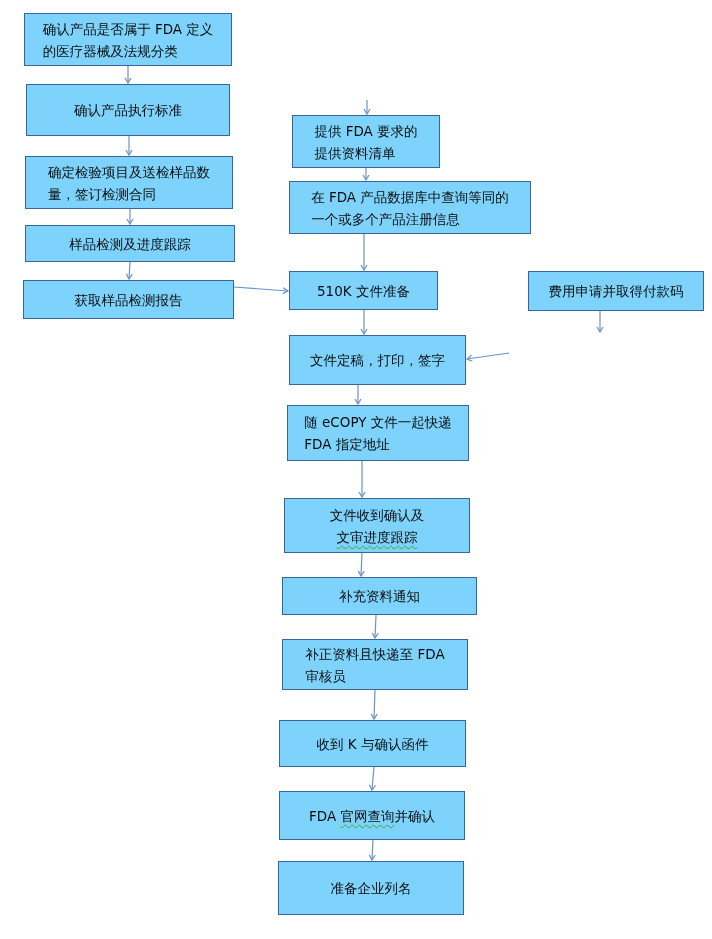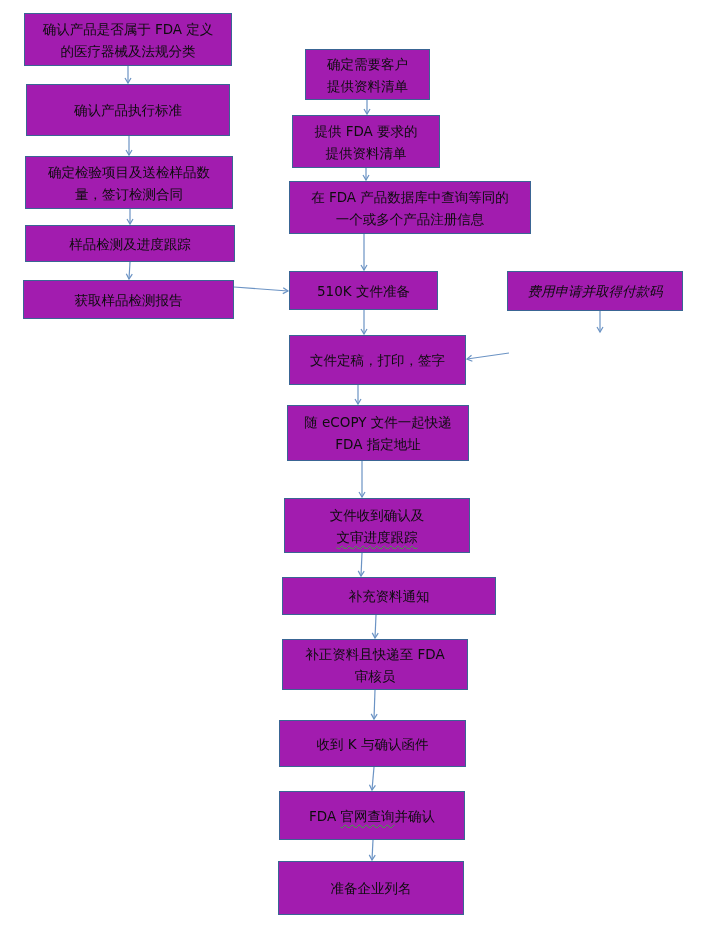--- a/index.html
+++ b/index.html
@@ -1,21 +1,21 @@
 <!DOCTYPE html>
 <html><head>
 <meta charset="utf-8">
 <style>
   html, body { margin: 0; padding: 0; background: #ffffff; }
   body { width: 712px; height: 939px; position: relative; overflow: hidden;
          font-family: "DejaVu Sans", "Liberation Sans", sans-serif; }
   .canvas { position: absolute; left: 0; top: 0; width: 712px; height: 939px; }
   .box { position: absolute; box-sizing: border-box;
-         background: #a21caf; border: 1px solid #3a6594;
-         display: flex; align-items: center; justify-content: center; text-align: center;
+         background: #7dd3fc; border: 1px solid #3a6594;
+         display: flex; align-items: center; justify-content: center; 
          color: #0d0d0d; font-size: 13.5px; line-height: 22px; padding: 0 6px; }
   .box span { white-space: pre-line; }
   .squiggle { text-decoration: underline wavy #3aa63a; text-decoration-thickness: 1px; text-underline-offset: 3px; }
   svg.arrows { position: absolute; left: 0; top: 0; }
 </style>
 </head>
 <body>
 
 <div class="canvas">
 
@@ -61,24 +61,20 @@
     <span>样品检测及进度跟踪</span>
   </div>
   <div class="box" style="left:25px;top:156px;width:208px;height:53px;">
     <span>确定检验项目及送检样品数
 量，签订检测合同</span>
   </div>
   <div class="box" style="left:23px;top:280px;width:211px;height:39px;">
     <span>获取样品检测报告</span>
   </div>
 
-  <div class="box" style="left:305px;top:49px;width:125px;height:51px;">
-    <span>确定需要客户
-提供资料清单</span>
-  </div>
   <div class="box" style="left:292px;top:115px;width:148px;height:53px;">
     <span>提供 FDA 要求的
 提供资料清单</span>
   </div>
   <div class="box" style="left:289px;top:181px;width:242px;height:53px;">
     <span>在 FDA 产品数据库中查询等同的
 一个或多个产品注册信息</span>
   </div>
   <div class="box" style="left:289px;top:271px;width:149px;height:39px;">
     <span>510K 文件准备</span>
@@ -87,34 +83,34 @@
     <span>文件定稿，打印，签字</span>
   </div>
   <div class="box" style="left:284px;top:498px;width:186px;height:55px;flex-direction:column;">
     <span>文件收到确认及</span>
     <span class="squiggle">文审进度跟踪</span>
   </div>
   <div class="box" style="left:287px;top:405px;width:182px;height:56px;">
     <span>随 eCOPY 文件一起快递
 FDA 指定地址</span>
   </div>
-  <div class="box" style="left:282px;top:577px;width:214px;height:38px;">
+  <div class="box" style="left:282px;top:577px;width:195px;height:38px;">
     <span>补充资料通知</span>
   </div>
   <div class="box" style="left:282px;top:639px;width:186px;height:51px;">
     <span>补正资料且快递至 FDA
 审核员</span>
   </div>
   <div class="box" style="left:279px;top:720px;width:187px;height:47px;">
     <span>收到 K 与确认函件</span>
   </div>
   <div class="box" style="left:279px;top:791px;width:186px;height:49px;">
     <span><span>FDA </span><span class="squiggle">官网查询</span><span>并确认</span></span>
   </div>
   <div class="box" style="left:278px;top:861px;width:186px;height:54px;">
     <span>准备企业列名</span>
   </div>
 
-  <div class="box" style="left:507px;top:271px;width:176px;height:40px;font-style:italic;">
+  <div class="box" style="left:528px;top:271px;width:176px;height:40px;">
     <span>费用申请并取得付款码</span>
   </div>
 
 </div>
 
 </body></html>

